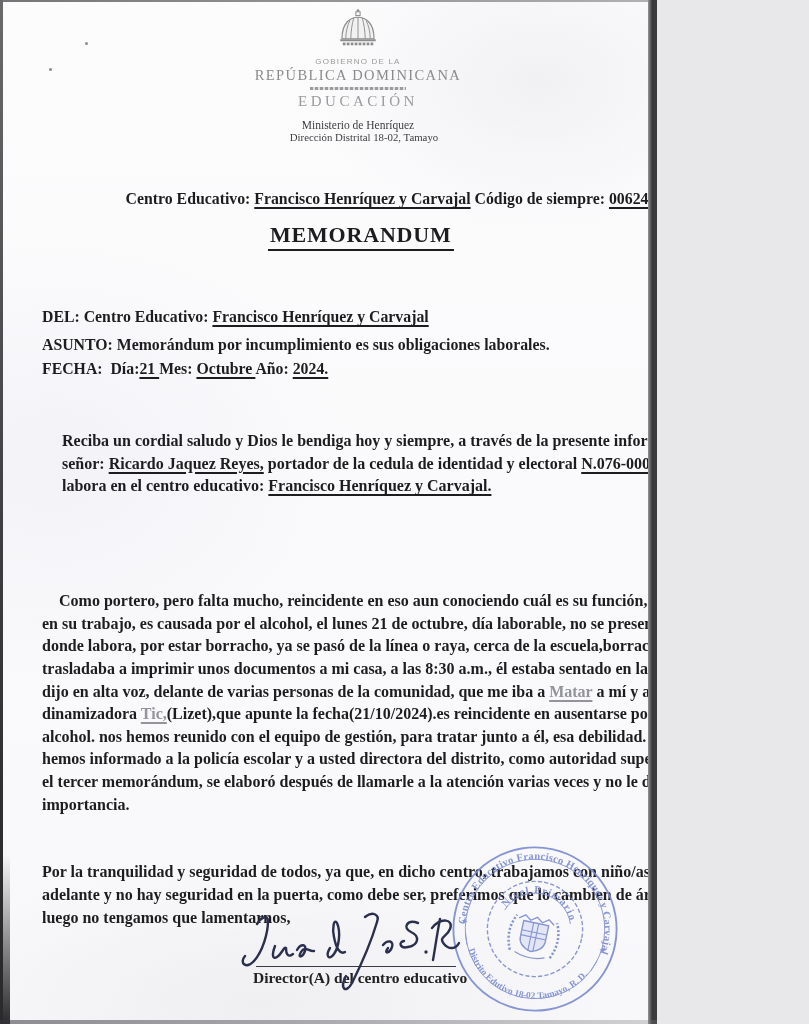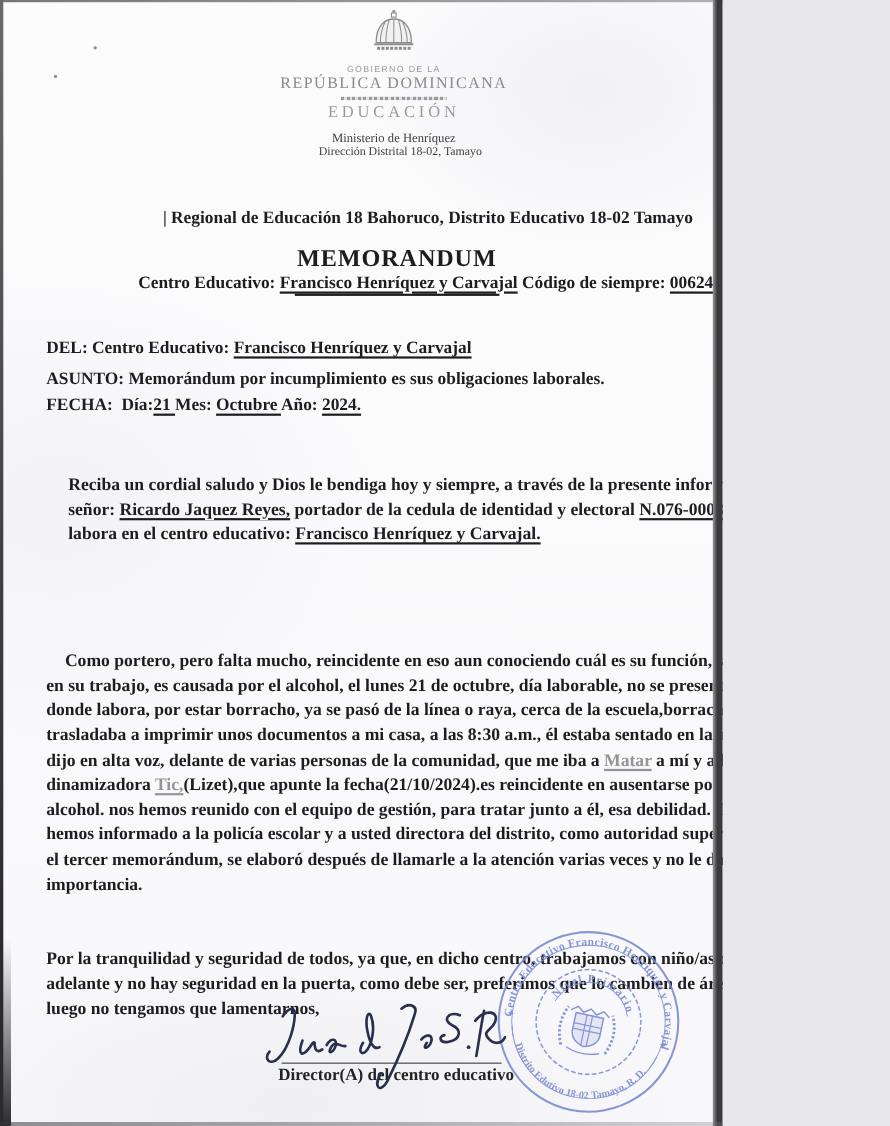--- a/index.html
+++ b/index.html
@@ -32,21 +32,21 @@
   .hdr-rep   { font-size:14.5px; letter-spacing:1.4px; color:#8a8a8c; margin-top:1px; }
   .hdr-div   { width:96px; height:3px; margin:3px auto 3px;
                background:repeating-linear-gradient(90deg,#9b9b9d 0 3px,#dfdfe1 3px 5px); }
   .hdr-edu   { font-size:15px; letter-spacing:3.5px; color:#9b9b9d; }
   .hdr-min   { margin-top:9px; font-size:11.5px; color:#3e3e42; }
   .hdr-dir   { font-size:10.8px; color:#3e3e42;padding-left:12px; }
 
   .org   { position:absolute; top:150px; left:0; width:778px; text-align:center;
            font-weight:bold; font-size:15.8px; line-height:19.5px; white-space:pre-wrap; }
   .title { position:absolute; top:222px; left:268px; font-weight:bold; font-size:22px;
-           letter-spacing:.8px; border-bottom:2.5px solid #1d1d1f; padding:0 2px 19px; }
+           letter-spacing:.8px; border-bottom:2.5px solid #1d1d1f; padding:0 2px 1px; }
 
   .line  { position:absolute; left:42px; font-weight:bold; font-size:15.8px; white-space:pre-wrap; }
   .meta-block { top:264px; line-height:21px; }
   .asunto-line{ top:336px;font-family:Liberation Serif, serif; }
   .fecha-line { top:360px; }
 
   .para { position:absolute; font-weight:bold; font-size:16px; line-height:22.6px; white-space:pre-wrap; }
   .saludo    { top:430px; left:62px; width:662px; }
   .principal { top:545px; left:42px; width:700px; }
   .principal p:first-child { text-indent:17px; }
@@ -90,21 +90,20 @@
     </svg>
     <div class="hdr-gob">GOBIERNO DE LA</div>
     <div class="hdr-rep">REPÚBLICA DOMINICANA</div>
     <div class="hdr-div"></div>
     <div class="hdr-edu">EDUCACIÓN</div>
     <div class="hdr-min">Ministerio de Henríquez</div>
     <div class="hdr-dir">Dirección Distrital 18-02, Tamayo</div>
   </div>
 
   <div class="org">
-    <div>| Regional de Educación 18 Bahoruco, Distrito Educativo 18-02 Tamayo</div>
     <div><span>Centro Educativo: </span><span class="u">Francisco Henríquez y Carvajal</span><span> Código de siempre: </span><span class="u">00624.</span></div>
   </div>
 
   <div class="title">MEMORANDUM</div>
 
   <div class="line meta-block">
     <div><span>DEL: Centro Educativo: </span><span class="u">Francisco Henríquez y Carvajal</span></div>
   </div>
   <div class="line asunto-line">ASUNTO: Memorándum por incumplimiento es sus obligaciones laborales.</div>
   <div class="line fecha-line"><span>FECHA:  Día:</span><span class="u">21 </span><span>Mes: </span><span class="u">Octubre </span><span>Año: </span><span class="u">2024.</span></div>

